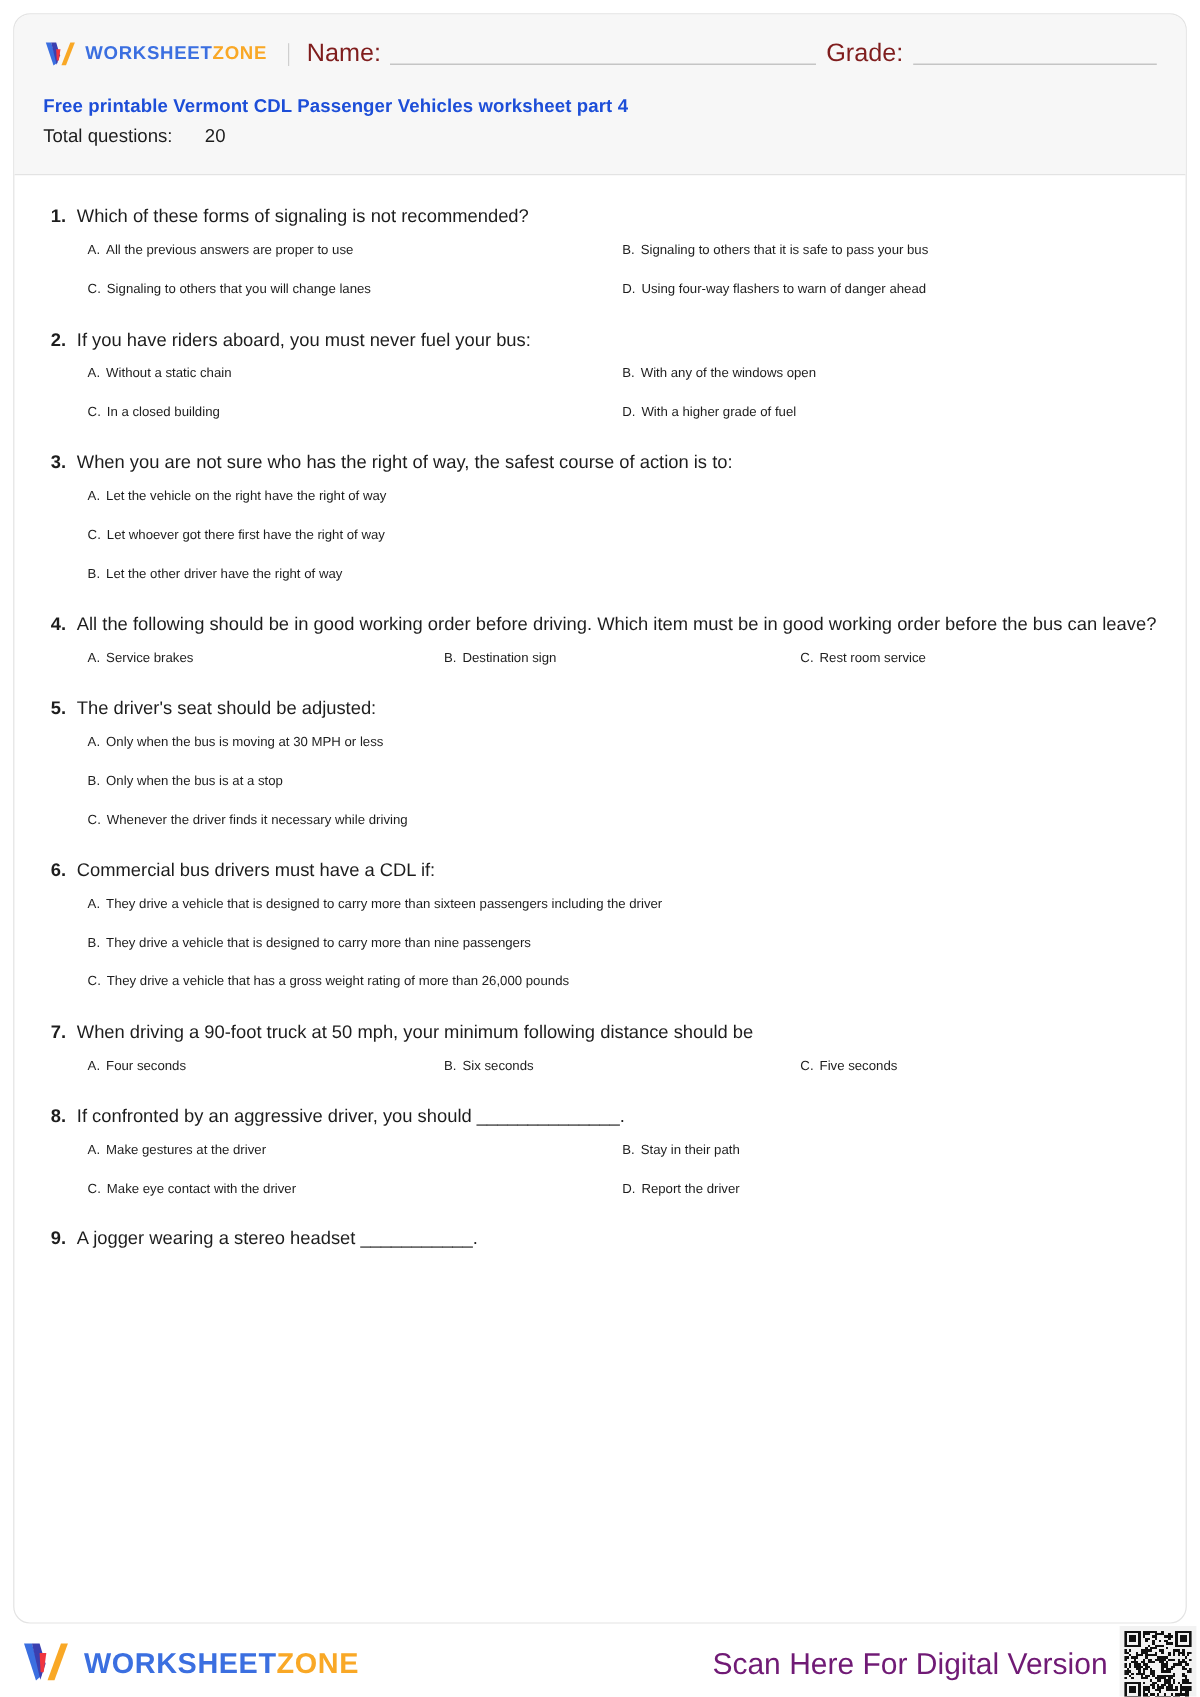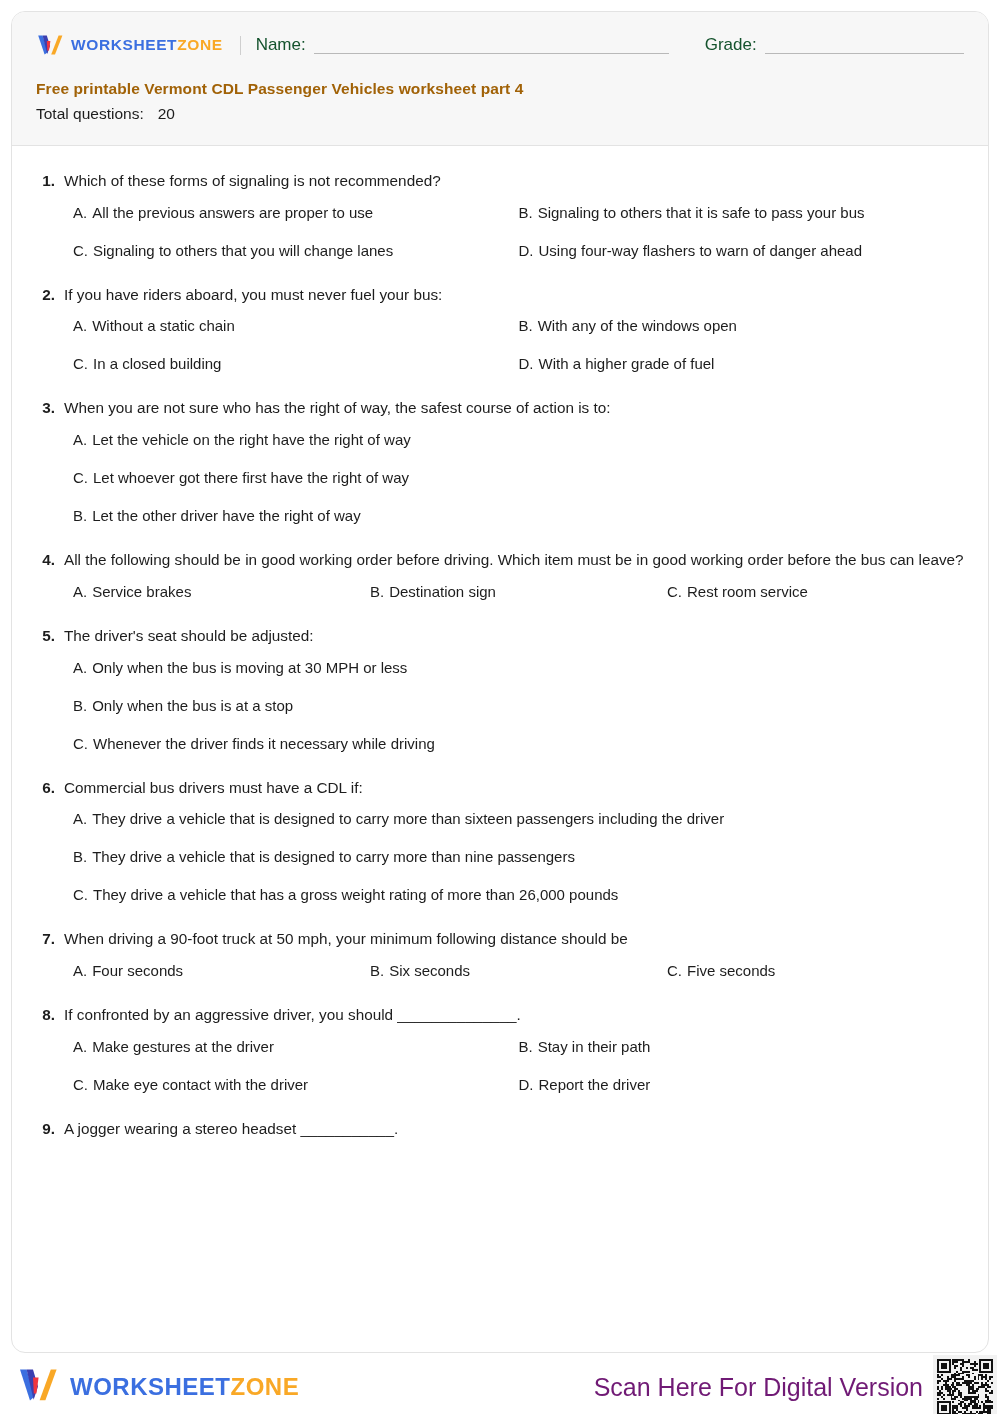--- a/index.html
+++ b/index.html
@@ -68,53 +68,53 @@
 
   .logo-sep {
     width: 1px;
     height: 19px;
     background: #cfcfcf;
     margin: 0 15px 0 17px;
     flex: 0 0 auto;
   }
 
   .field-label {
-    font-size: 17px;
-    color: #14532d;
+    font-size: 21px;
+    color: #7f1d1d;
     white-space: nowrap;
     flex: 0 0 auto;
   }
 
   .field-line {
     height: 1px;
     background: #b9b9b9;
     margin-left: 8px;
     margin-right: 0;
     align-self: flex-end;
     margin-bottom: 5px;
   }
   .name-line { flex: 0 1 355px; }
   .grade-line { flex: 1 1 auto; min-width: 40px; }
 
-  .grade-label { margin-left: 36px; }
+  .grade-label { margin-left: 8px; }
 
   .header-title {
     margin-top: 21px;
     font-size: 15.5px;
     font-weight: bold;
-    color: #a16207;
+    color: #1d4ed8;
     letter-spacing: 0.1px;
   }
 
   .header-sub {
     margin-top: 7px;
     font-size: 15.5px;
     color: #1d1d1d;
   }
-  .header-sub .qcount { margin-left: 14px; }
+  .header-sub .qcount { margin-left: 27px; }
 
   
   .card-body {
     padding: 24px 24px 0 24px;
   }
 
   .question {
     margin-bottom: 5px;
   }
 
@@ -139,21 +139,21 @@
     margin-top: 8px;
   }
 
   .opt-row {
     display: flex;
     margin-bottom: 17px;
   }
   .opt-row:last-child { margin-bottom: 0; }
 
   .opt {
-    font-size: 15px;
+    font-size: 11px;
     color: #1d1d1d;
     line-height: 1.4;
   }
 
   
   .cols-1 .opt { flex: 1 1 100%; }
   .cols-2 .opt { flex: 0 0 50%; padding-right: 10px; }
   .cols-3 .opt { flex: 0 0 33.3333%; padding-right: 10px; }
 
   .opt-letter { margin-right: 5px; }

